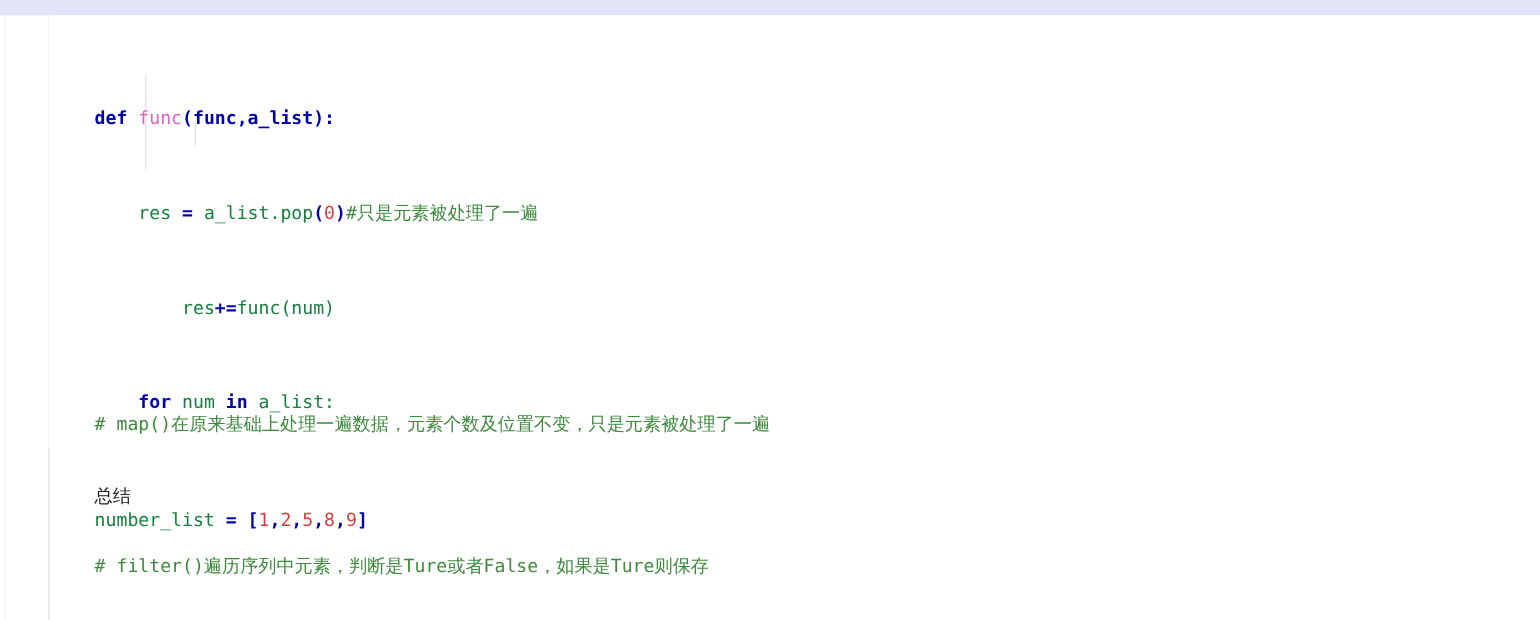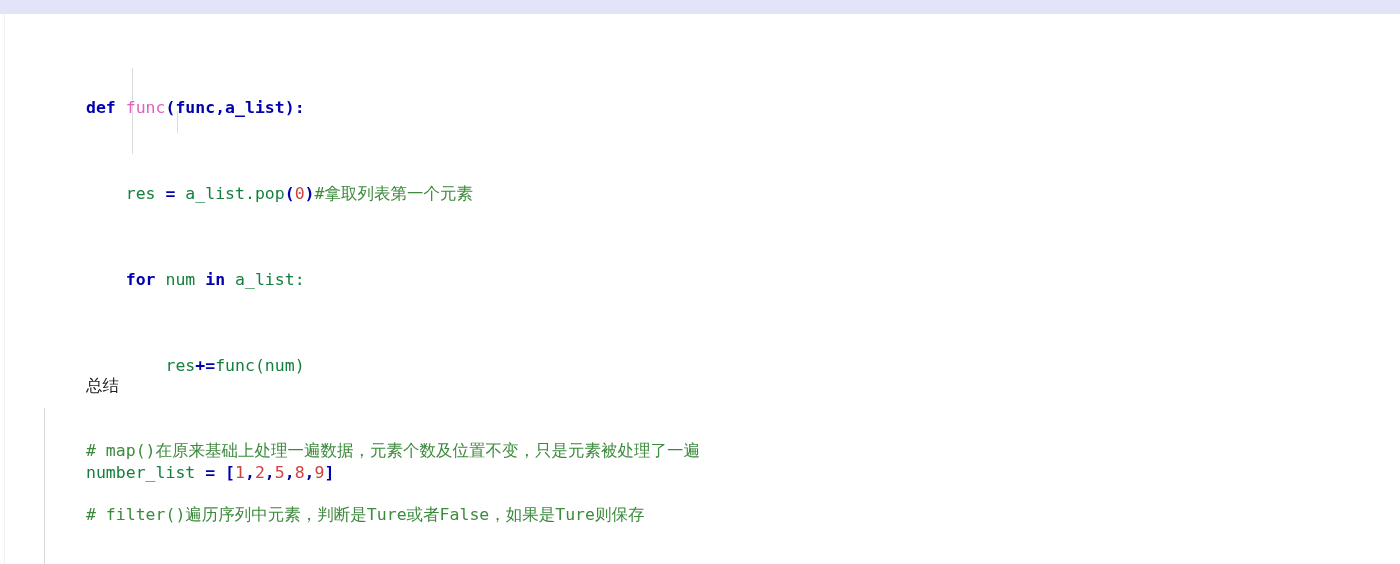--- a/index.html
+++ b/index.html
@@ -115,46 +115,46 @@
 
   <div class="code-area">
 
     <div class="indent-guide" id="guide-a"></div>
     <div class="indent-guide" id="guide-b"></div>
 
     <div class="code-block">
 
       <div class="line"><span class="kw">def</span><span class="plain"> </span><span class="fn">func</span><span class="punct">(func,a_list)</span><span class="punct">:</span></div>
 
-      <div class="line"><span class="plain">    </span><span class="plain">res </span><span class="punct">=</span><span class="plain"> a_list.pop</span><span class="punct">(</span><span class="num">0</span><span class="punct">)</span><span class="cmt">#拿取列表第一个元素</span></div>
+      <div class="line"><span class="plain">    </span><span class="plain">res </span><span class="punct">=</span><span class="plain"> a_list.pop</span><span class="punct">(</span><span class="num">0</span><span class="punct">)</span><span class="cmt">#只是元素被处理了一遍</span></div>
+
+      <div class="line"><span class="plain">        </span><span class="plain">res</span><span class="punct">+=</span><span class="plain">func(num)</span></div>
 
       <div class="line"><span class="plain">    </span><span class="kw">for</span><span class="plain"> num </span><span class="kw">in</span><span class="plain"> a_list:</span></div>
-
-      <div class="line"><span class="plain">        </span><span class="plain">res</span><span class="punct">+=</span><span class="plain">func(num)</span></div>
 
 
       <div class="line"><span class="plain">number_list </span><span class="punct">=</span><span class="plain"> </span><span class="punct">[</span><span class="num">1</span><span class="punct">,</span><span class="num">2</span><span class="punct">,</span><span class="num">5</span><span class="punct">,</span><span class="num">8</span><span class="punct">,</span><span class="num">9</span><span class="punct">]</span></div>
 
       
 
       
       
       
 
       
 
       
 
       
 
     </div>
 
     <div class="summary-block">
+      <div class="line cmt"># map()在原来基础上处理一遍数据，元素个数及位置不变，只是元素被处理了一遍</div>
       <div class="line cn">总结</div>
-      <div class="line cmt"># map()在原来基础上处理一遍数据，元素个数及位置不变，只是元素被处理了一遍</div>
       <div class="line cmt"># filter()遍历序列中元素，判断是Ture或者False，如果是Ture则保存</div>
       
       
       
       
       
       
     </div>
 
   </div>

